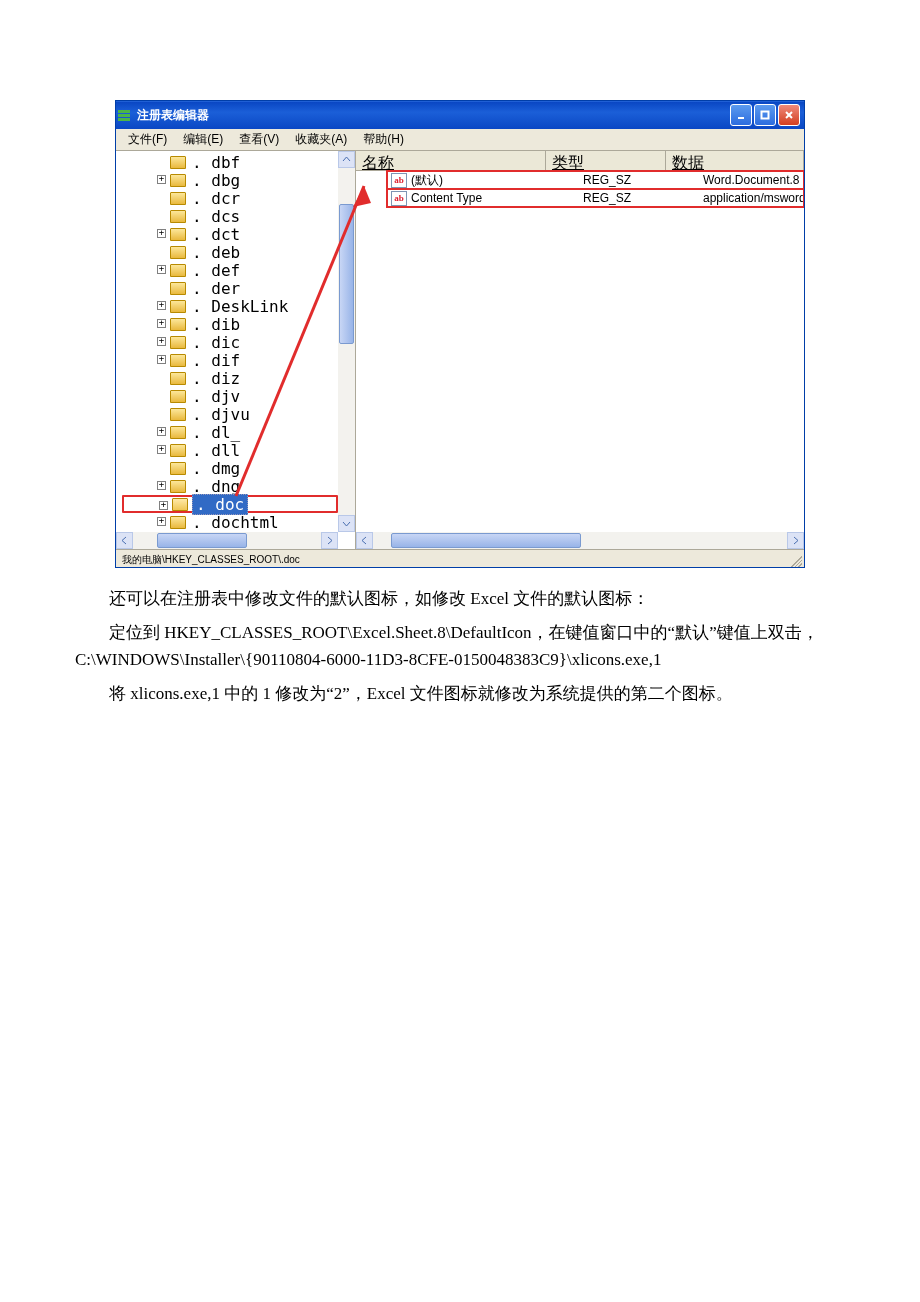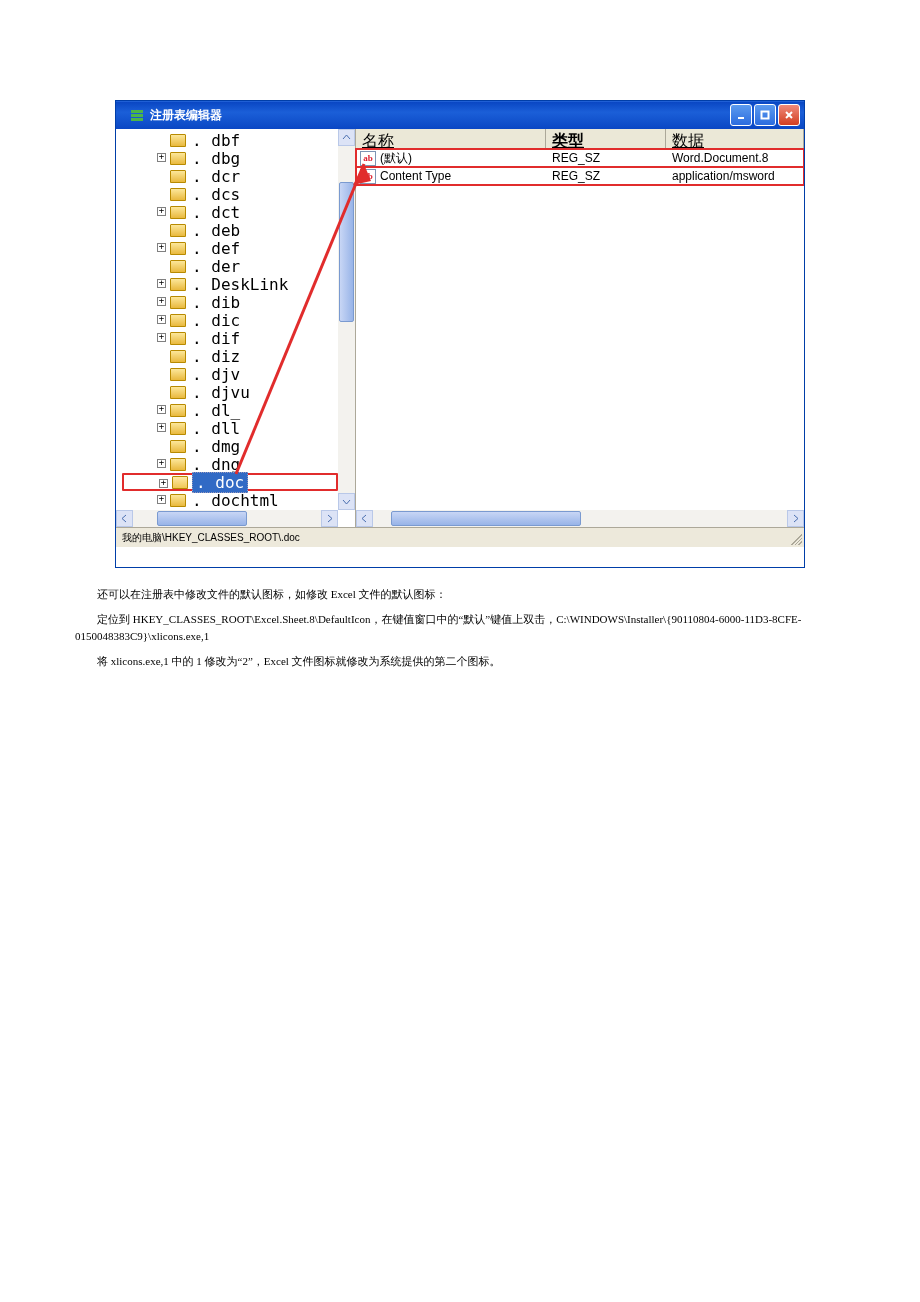--- a/index.html
+++ b/index.html
@@ -27,21 +27,21 @@
     overflow: hidden;
   }
 
   .titlebar {
     height: 28px;
     background: linear-gradient(to bottom, #2B6CDF 0%, #0A47C4 5%, #1B5FD8 40%, #0A47C4 100%);
     display: flex;
     align-items: center;
     color: #fff;
     font-weight: bold;
-    padding: 0 4px 0 13px;
+    padding: 0 4px 0 0;
   }
   .titlebar .appicon {
     width: 16px; height: 16px; margin-right: 5px;
     display: inline-flex; align-items: center; justify-content: center;
   }
   .titlebar .title { flex: 1; }
   .winbtns { display: flex; gap: 2px; }
   .winbtn {
     width: 22px; height: 22px;
     border: 1px solid #fff;
@@ -121,28 +121,28 @@
   .row.boxed { border: 2px solid #E12C2C; border-radius: 1px; padding-right: 2px; }
 
   
   .listpane { flex: 1; position: relative; background: #fff; }
   .listhead {
     display: flex; height: 20px; background: #EBE8D7;
     border-bottom: 1px solid #ACA899;
   }
   .col { border-right: 1px solid #ACA899; padding: 2px 6px; font-size: 16px; text-decoration: underline; }
   .col.name { width: 190px; }
-  .col.type { width: 120px; font-weight: bold; }
+  .col.type { width: 120px; }
   .col.data { flex: 1; }
   .listbody { position: absolute; top: 20px; left: 0; right: 0; bottom: 17px; }
   .lrow { display: flex; align-items: center; height: 18px; font-size: 12px; }
   .lrow .c1 { width: 190px; padding-left: 4px; display: flex; align-items: center; gap: 4px; }
   .lrow .c2 { width: 120px; padding-left: 6px; }
   .lrow .c3 { flex: 1; padding-left: 6px; white-space: nowrap; overflow: hidden; }
-  .lrow.boxed { outline: 2px solid #E12C2C; outline-offset: -1px; }
+  .lrow.boxed { outline: 2px solid #E12C2C; outline-offset: -1px; margin-left: 31px; }
   .ab-icon {
     width: 16px; height: 15px; border: 1px solid #7E95B4; background: #fff;
     display: inline-flex; align-items: center; justify-content: center;
     font: bold 9px/9px Tahoma; color: #D23; padding-top: 1px;
   }
   .list-hscroll { position: absolute; left: 0; right: 0; bottom: 0; height: 17px; display: flex; background: #EFEFEA; }
   .list-hthumb { position: absolute; top: 1px; bottom: 1px; left: 18px; width: 190px;
     background: linear-gradient(to bottom,#C8D6F5,#98B4E8); border: 1px solid #7A9AD0; border-radius: 2px; }
 
   .statusbar {
@@ -154,21 +154,21 @@
   .grip { position: absolute; right: 2px; bottom: 2px; width: 14px; height: 14px;
     background:
       linear-gradient(135deg, transparent 60%, #ACA899 60% 66%, transparent 66% 72%, #ACA899 72% 78%, transparent 78% 84%, #ACA899 84% 90%, transparent 90%);
   }
 
   
   .arrow-svg { position: absolute; left: 0; top: 0; pointer-events: none; }
 
   
   .para {
-    font-size: 11px; line-height: 1.55; margin: 8px 0; text-indent: 2em;
+    font-size: 17px; line-height: 1.55; margin: 8px 0; text-indent: 2em;
     font-family: "SimSun", serif;
   }
 
 </style>
 </head>
 <body>
 
 <div class="page">
 
   <div class="win">
@@ -195,20 +195,27 @@
           </div>
         <div class="winbtn close">
             <svg width="10" height="10" viewBox="0 0 10 10">
               <line x1="2" y1="2" x2="8" y2="8"></line>
               <line x1="8" y1="2" x2="2" y2="8"></line>
             </svg>
           </div>
       </div>
     </div>
 
+    <div class="menubar">
+      <div class="menuitem"><span>文件(F)</span></div>
+      <div class="menuitem"><span>编辑(E)</span></div>
+      <div class="menuitem"><span>查看(V)</span></div>
+      <div class="menuitem"><span>收藏夹(A)</span></div>
+      <div class="menuitem"><span>帮助(H)</span></div>
+    </div>
 
     <div class="client">
 
       <div class="treepane">
         <div class="tree-scroll" id="tree-scroll">
             <div class="row">
               <span class="indent"></span>
               <span class="folder"></span>
               <span class="nodelabel">. dbf</span>
             </div>

